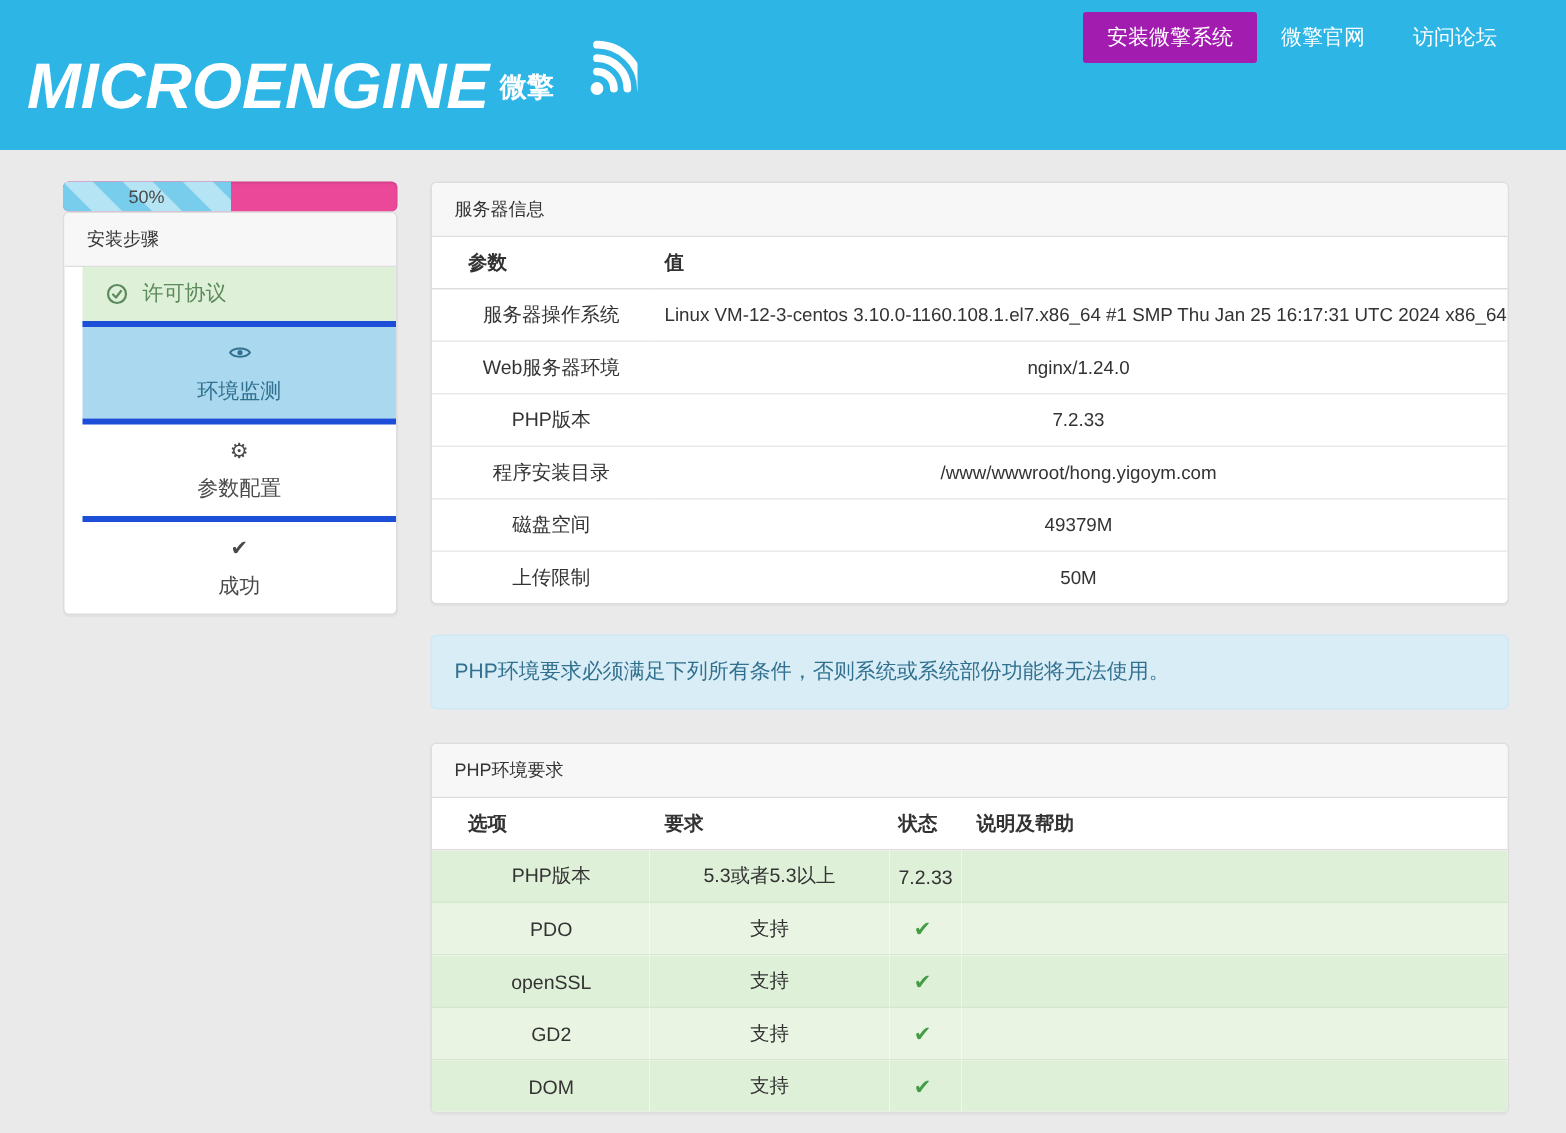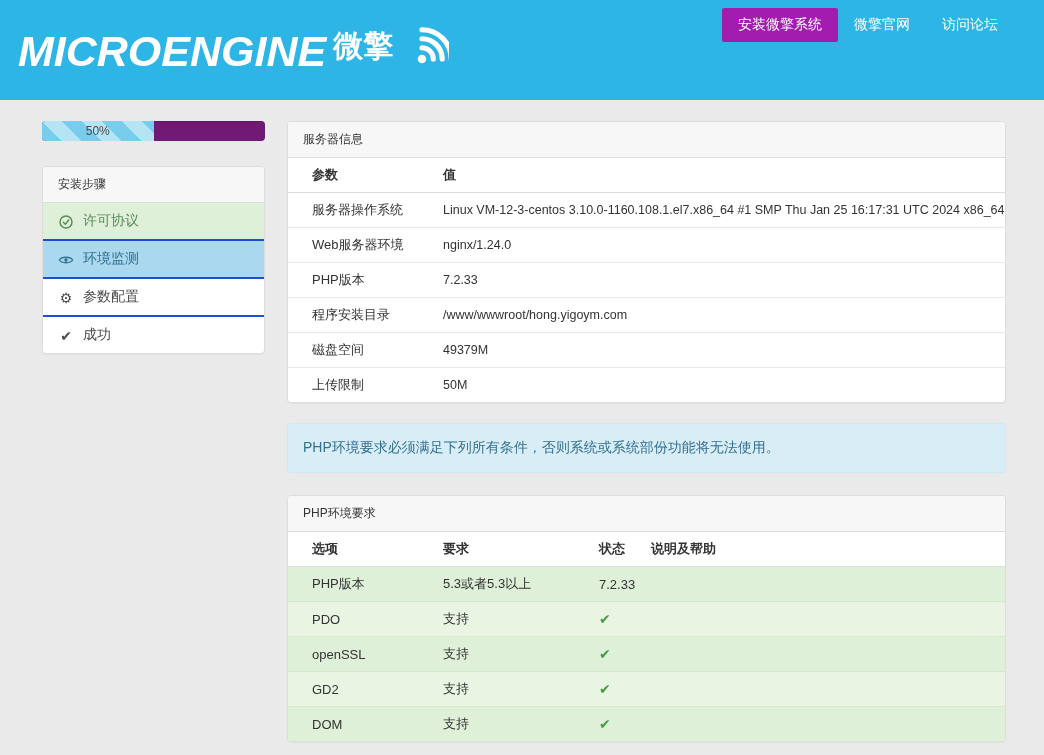--- a/index.html
+++ b/index.html
@@ -4,57 +4,57 @@
 <style>
   * { margin:0; padding:0; box-sizing:border-box; }
   html,body { width:1044px; height:755px; overflow:hidden; }
   body {
     background:#eaeaea;
     font-family:"Liberation Sans","DejaVu Sans",sans-serif;
     font-size:14px; color:#333;
   }
   
   .header { position:relative; height:100px; background:#2db5e6; }
-  .logo { position:absolute; left:18px; top:30px; display:flex; align-items:flex-start; color:#fff; }
+  .logo { position:absolute; left:18px; top:30px; display:flex; align-items:center; color:#fff; }
   .logo-text { font-size:43px; font-weight:bold; font-style:italic; line-height:1; letter-spacing:0; }
-  .logo-cn { font-size:30px; font-weight:bold; margin-left:7px; line-height:1.05; }
+  .logo-cn { font-size:18px; font-weight:bold; margin-left:7px; line-height:1.05; }
   .wifi-icon { margin-left:2px; transform:translateY(-16px); }
   .nav { position:absolute; top:8px; right:30px; display:flex; }
   .nav-btn { padding:8px 16px; color:#fff; font-size:14px; background:transparent; border:none; cursor:pointer; font-family:inherit; }
   .nav-btn.active { background:#a21caf; border-radius:2px; }
   
   .content { display:flex; align-items:flex-start; gap:22px; padding:21px 38px 0 42px; }
   .sidebar { flex:0 0 223px; width:223px; }
   .main { flex:1; min-width:0; }
   
-  .progress { height:20px; background:#701a75; border-radius:4px; box-shadow:inset 0 1px 2px rgba(0,0,0,.12); overflow:hidden; margin-bottom:25px; }
+  .progress { height:20px; background:#ec4899; border-radius:4px; box-shadow:inset 0 1px 2px rgba(0,0,0,.12); overflow:hidden; margin-bottom:0; }
   .progress-bar {
     width:50%; height:100%; line-height:20px; text-align:center;
     font-size:12px; color:#4a4a4a;
     background-color:#79cdec;
     background-image:linear-gradient(45deg, rgba(255,255,255,.45) 25%, transparent 25%, transparent 50%, rgba(255,255,255,.45) 50%, rgba(255,255,255,.45) 75%, transparent 75%, transparent);
     background-size:40px 40px;
   }
   
   .panel { background:#fff; border:1px solid #ddd; border-radius:4px; box-shadow:0 1px 1px rgba(0,0,0,.04); }
   .panel-heading { padding:9px 15px; background:#f7f7f7; border-bottom:1px solid #ddd; border-radius:3px 3px 0 0; font-size:12px; color:#333; }
   
-  .step { display:flex; align-items:flex-end; gap:9px; padding:9px 15px; font-size:14px; color:#4a4a4a; cursor:pointer; }
-  .step + .step { border-top:2px solid #1d4ed8; }
+  .step { display:flex; align-items:center; gap:9px; padding:9px 15px; font-size:14px; color:#4a4a4a; cursor:pointer;margin-left:12px; }
+  .step + .step { border-top:4px solid #1d4ed8;flex-direction:column; }
   .step.done { background:#dff0d8; color:#5b8a5b; }
   .step.active { background:#a9d8ef; color:#31708f; }
   .step .icon { width:16px; height:16px; display:inline-flex; align-items:center; justify-content:center; flex:0 0 16px; }
   .step .icon svg { width:16px; height:16px; }
   .glyph { font-size:14px; line-height:1; }
   
   table { width:100%; border-collapse:collapse; table-layout:fixed; }
   th, td { text-align:left; padding:8px 10px; font-size:13px; color:#333; overflow:hidden; }
   th { font-weight:bold; border-bottom:1px solid #ddd; }
   th:first-child, td:first-child { padding-left:24px; }
-  tbody td { border-top:1px solid #e9e9e9; }
+  tbody td { border-top:1px solid #e9e9e9;text-align:center; }
   tbody tr:first-child td { border-top:none; }
   .server-table th.c1 { width:145px; }
   .server-table td.value { font-size:12.5px; white-space:nowrap; }
   .php-table th.c1 { width:145px; }
   .php-table th.c2 { width:160px; }
   .php-table th.c3 { width:48px; }
   .php-table tbody tr:nth-child(odd)  td { background:#dff0d8; border-top:1px solid #d5e8cb; }
   .php-table tbody tr:nth-child(even) td { background:#e9f5e2; border-top:1px solid #d5e8cb; }
   .php-table th.c3, .php-table td.status { padding-left:6px; }
   .status-check { color:#449d44; font-weight:bold; font-size:14px; }

